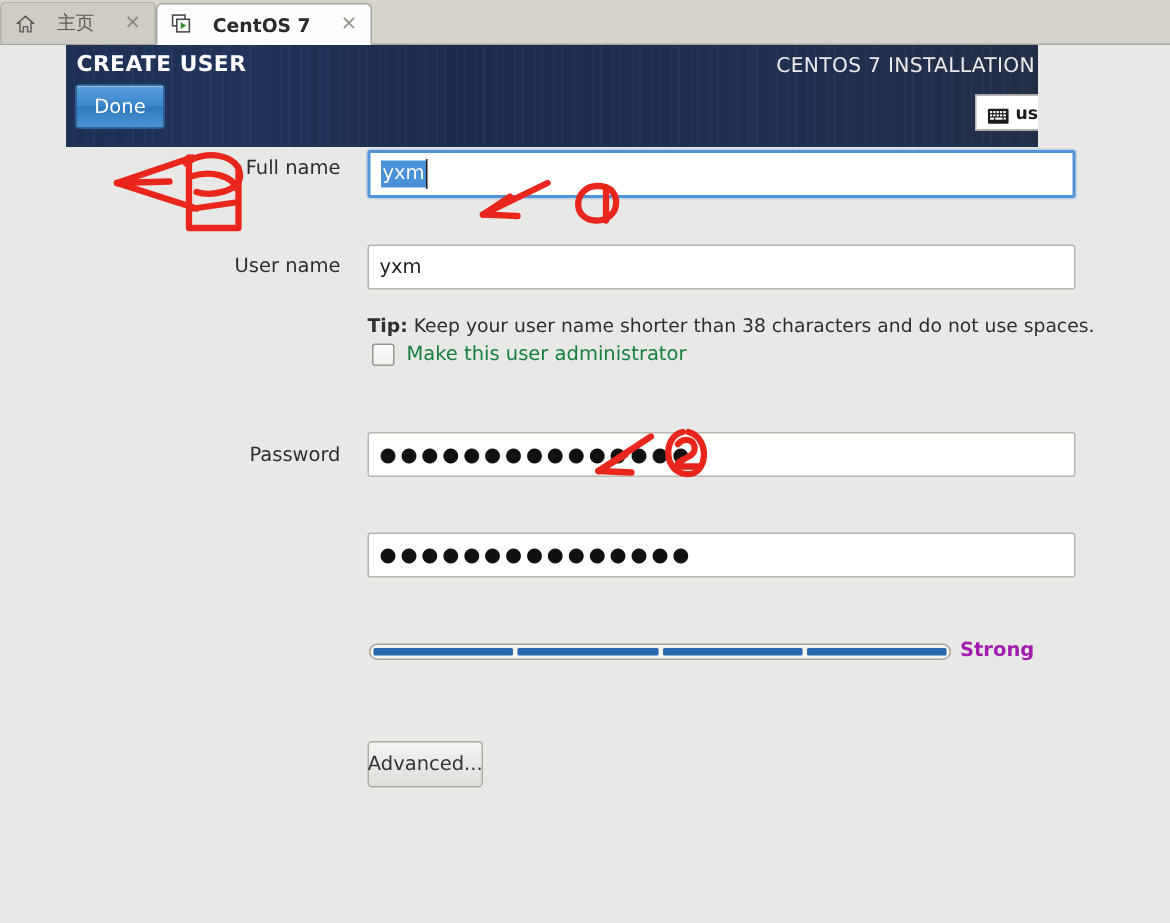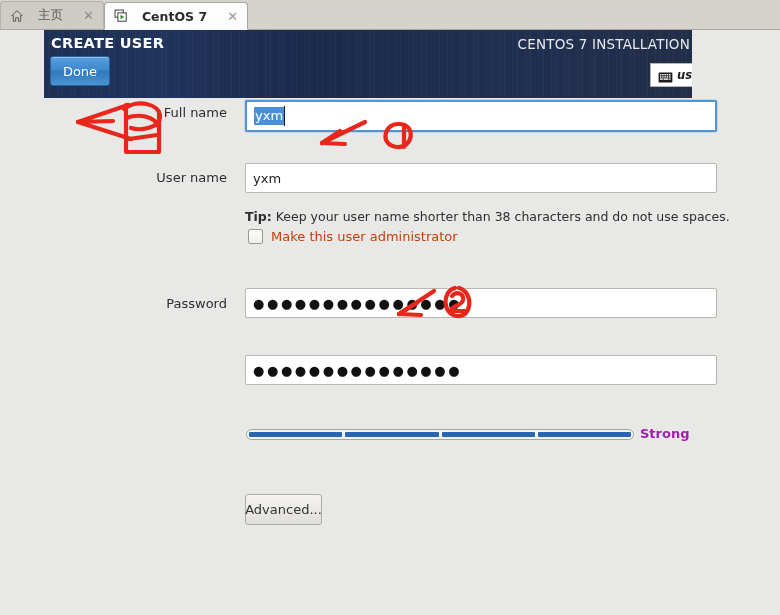--- a/index.html
+++ b/index.html
@@ -86,21 +86,21 @@
     white-space: nowrap;
   }
   #kbd-box {
     position: absolute; left: 606px; top: 33px;
     width: 108px; height: 24px;
     background: #ffffff;
     border: 1px solid #b8b5ae;
     display: flex; align-items: center; gap: 5px;
     padding-left: 7px;
   }
-  #kbd-label { font-size: 11.5px; font-weight: bold; color: #1b1b1b; font-style: italic; }
+  #kbd-label { font-size: 11.5px; font-weight: bold; color: #1b1b1b; }
   #help-btn {
     position: absolute; left: 731px; top: 28px;
     width: 74px; height: 31px;
     background: linear-gradient(180deg, #f3f2f0 0%, #e2e0dc 100%);
     border: 1px solid #b0ada6;
     border-radius: 3px;
     font-size: 13px; color: #3b3b3b;
     display: flex; align-items: center; justify-content: center;
   }
 
@@ -130,21 +130,21 @@
   }
   .sel-text::after {
     content: ""; position: absolute; right: -1px; top: -1px; bottom: -1px;
     width: 1px; background: #1c1c1c;
   }
   .dots { letter-spacing: 2.6px; font-size: 13px; color: #111; }
 
   #tip { position: absolute; left: 245px; top: 111px; font-size: 12.5px; color: #2e2e2e; }
   #tip b { font-weight: bold; }
 
-  .chkrow { position: absolute; left: 248px; display: flex; align-items: center; gap: 8px; font-size: 13px; color: #c2410c; justify-content: flex-end; }
+  .chkrow { position: absolute; left: 248px; display: flex; align-items: center; gap: 8px; font-size: 13px; color: #15803d; justify-content: flex-end; }
   .chkbox {
     width: 15px; height: 15px; flex: none;
     background: linear-gradient(180deg,#fdfdfd 0%, #f0efed 100%);
     border: 1px solid #9b9892; border-radius: 2px;
     position: relative;
   }
   .chkbox.checked::after {
     content: ""; position: absolute;
     left: 3px; top: 1px; width: 5px; height: 9px;
     border: solid #232323; border-width: 0 2.2px 2.2px 0;

